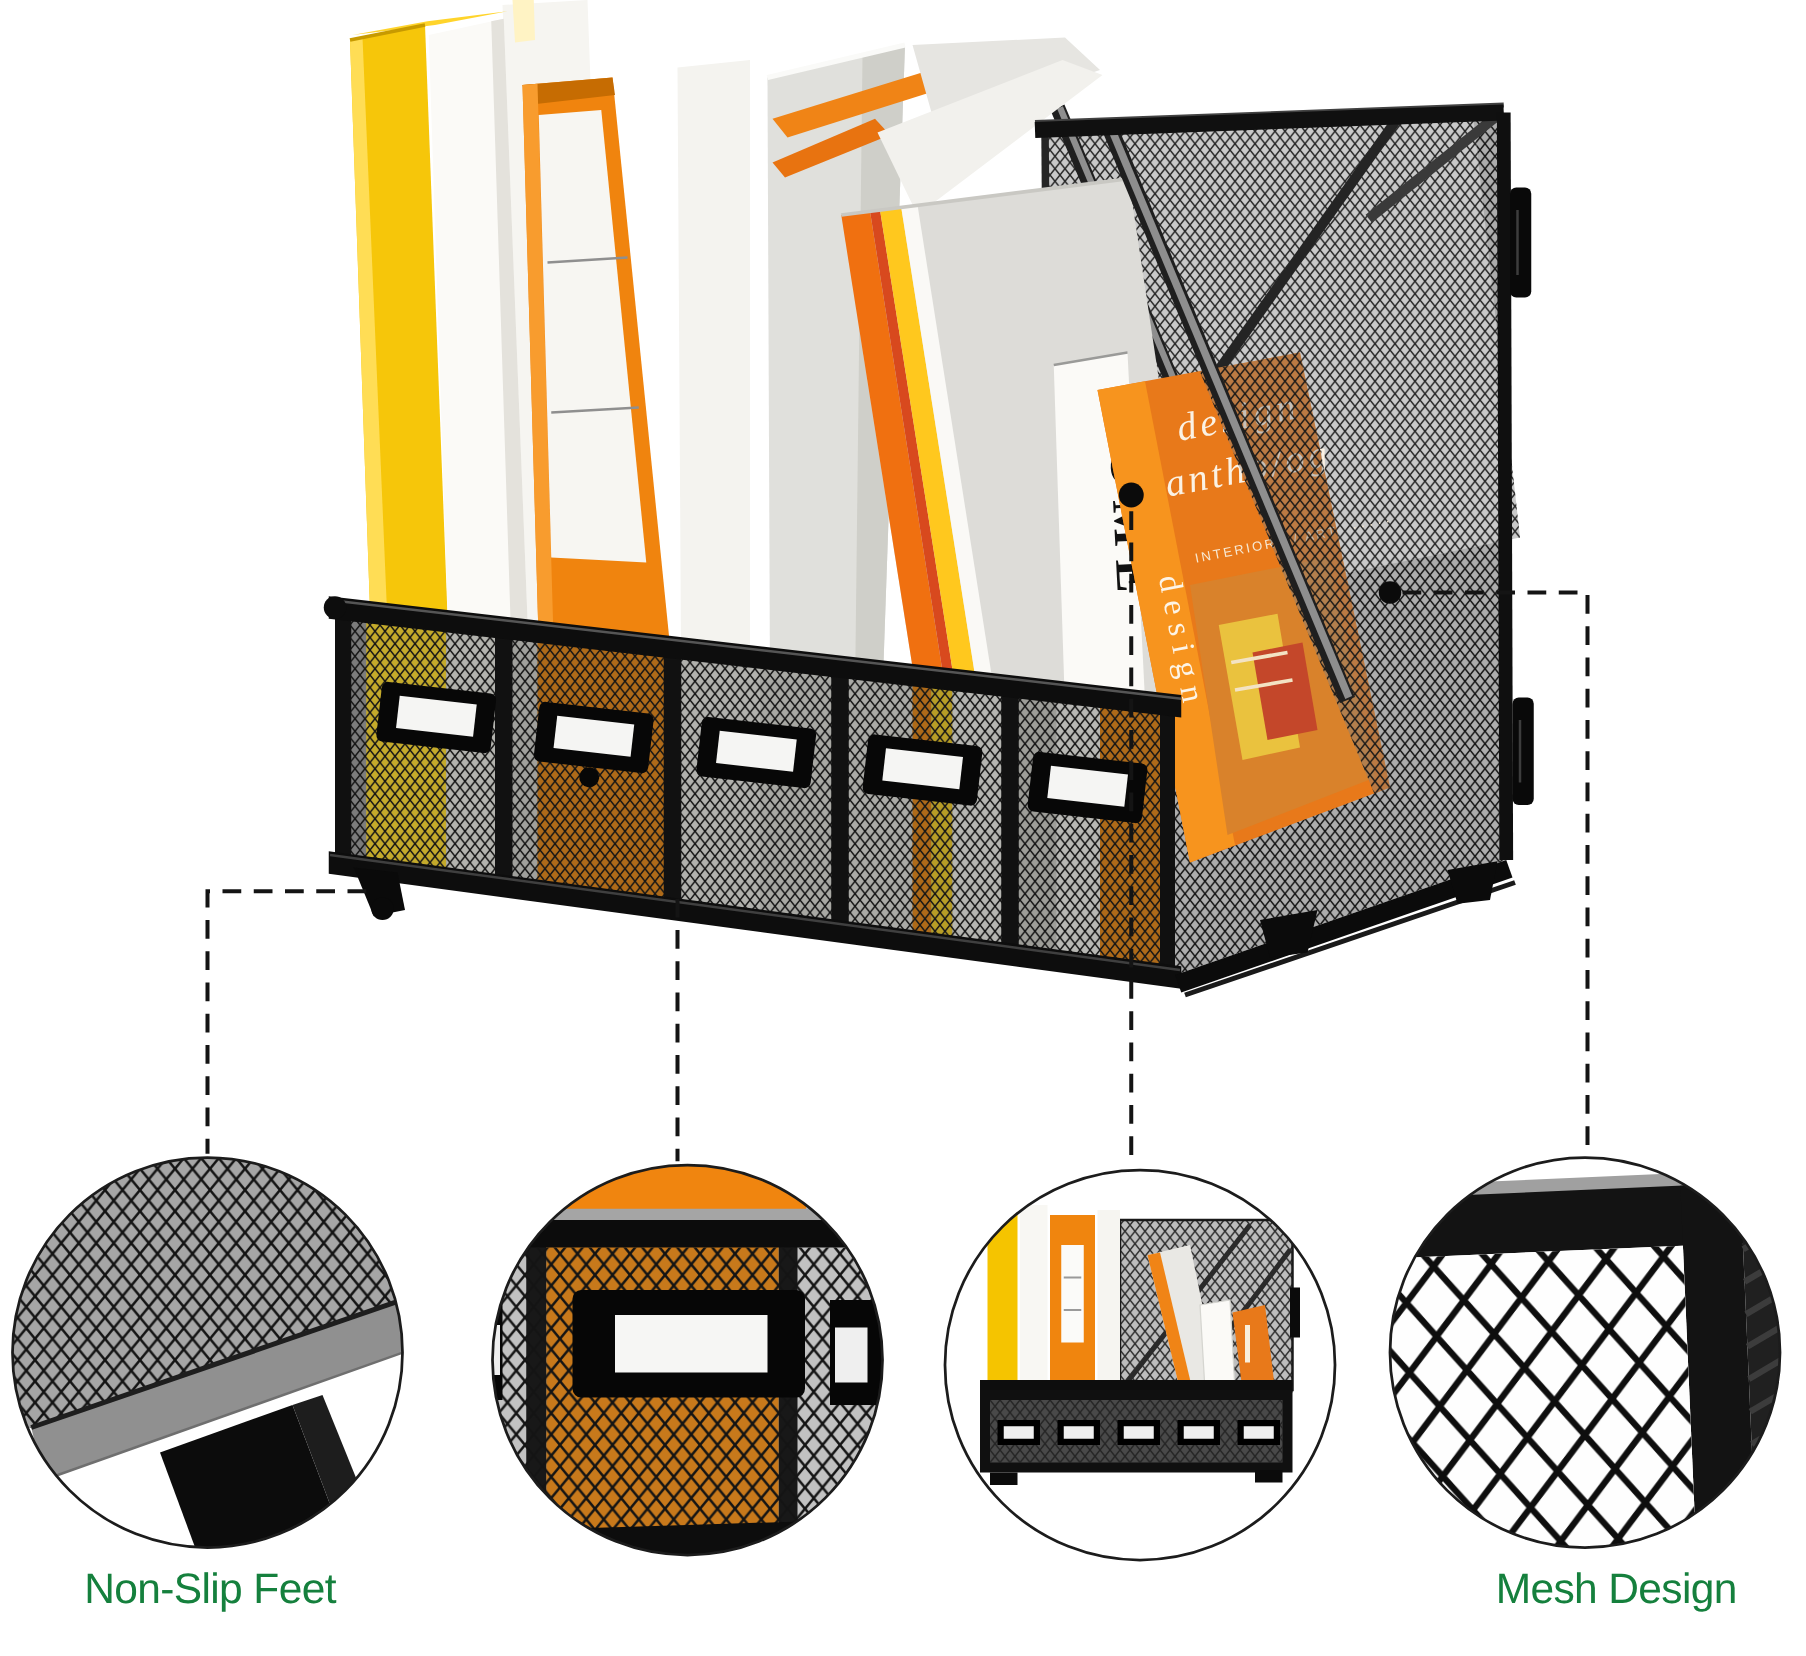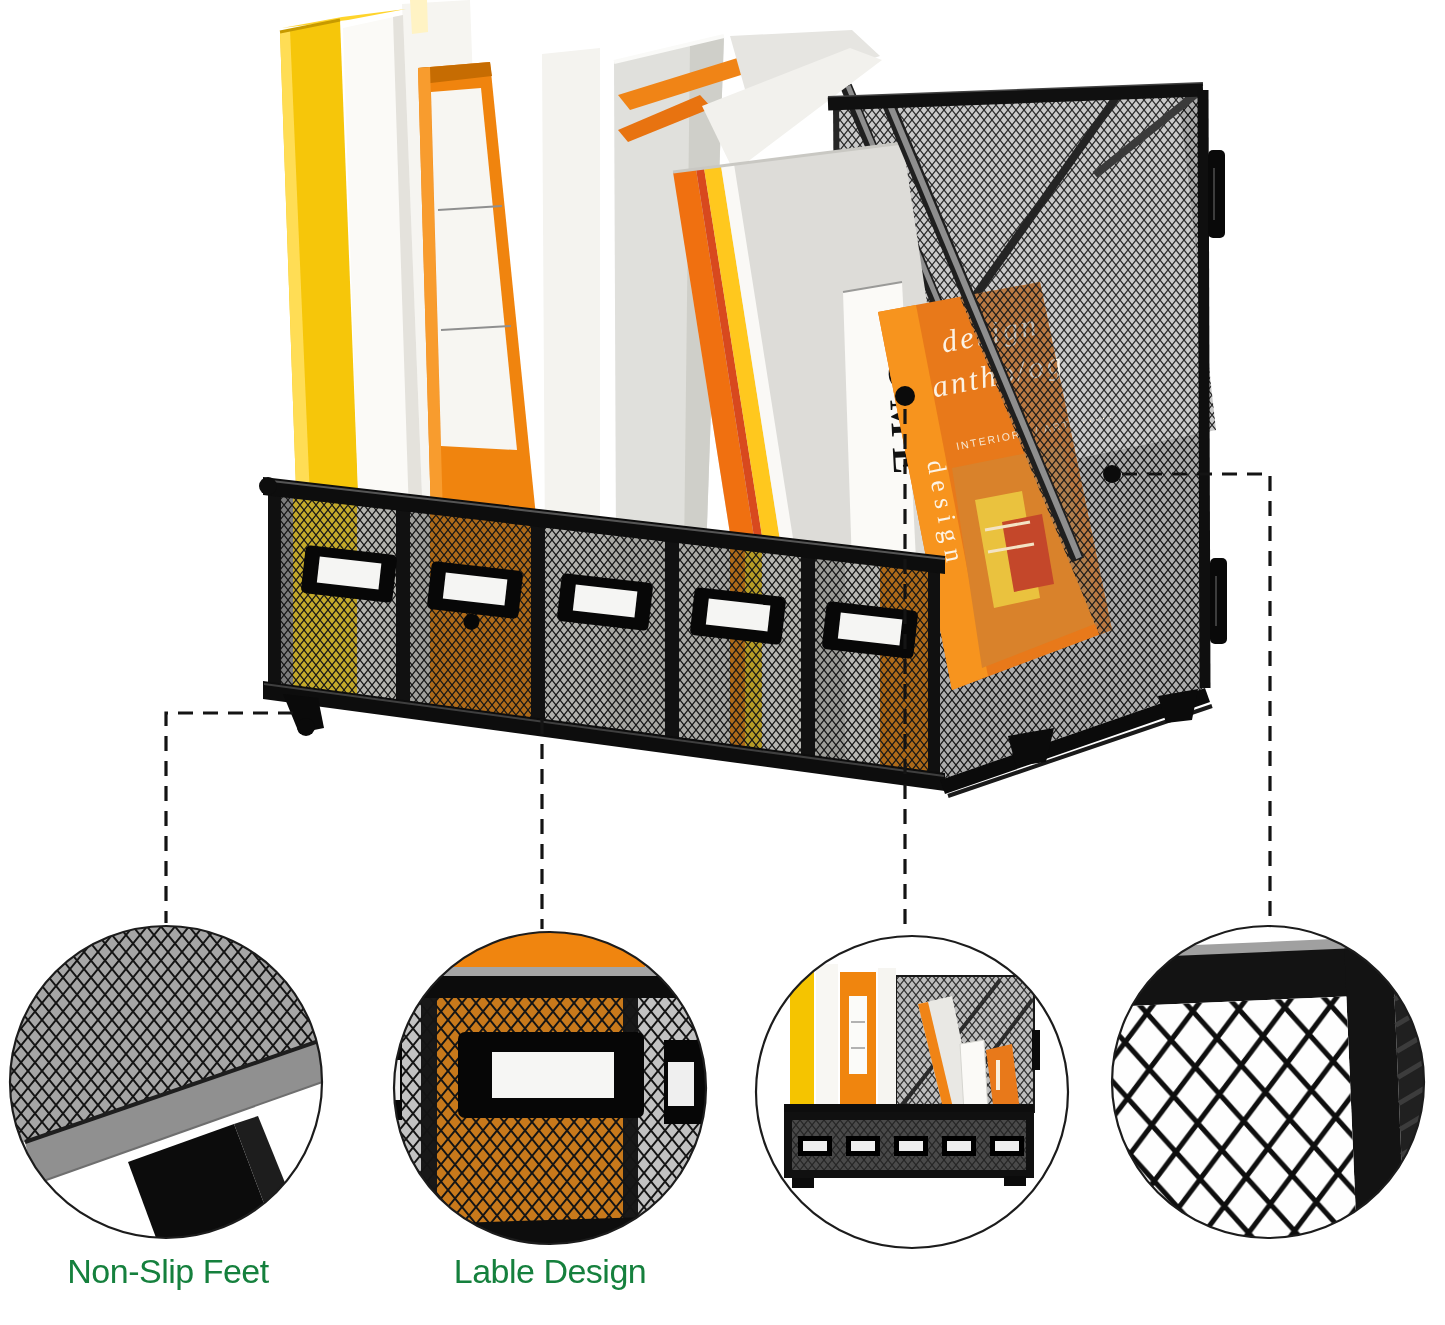--- a/index.html
+++ b/index.html
@@ -312,15 +312,15 @@
         <rect x="1100" y="1000" width="250" height="262" fill="#FEFEFE"></rect>
         <rect x="1100" y="1000" width="250" height="262" fill="url(#m46)"></rect>
       </g>
     </g>
     <circle cx="1268" cy="1082" r="156" fill="none" stroke="#1c1c1c" stroke-width="2.2"></circle>
   </g>
 </svg>
 
 <div class="captions">
   <div class="caption" style="left:168px">Non-Slip Feet</div>
-  <div class="caption" style="left:550px">Lable Design</div>
+  <div class="caption" style="left:1293px">Mesh Design</div>
 </div>
 </div>
 
 </body></html>

